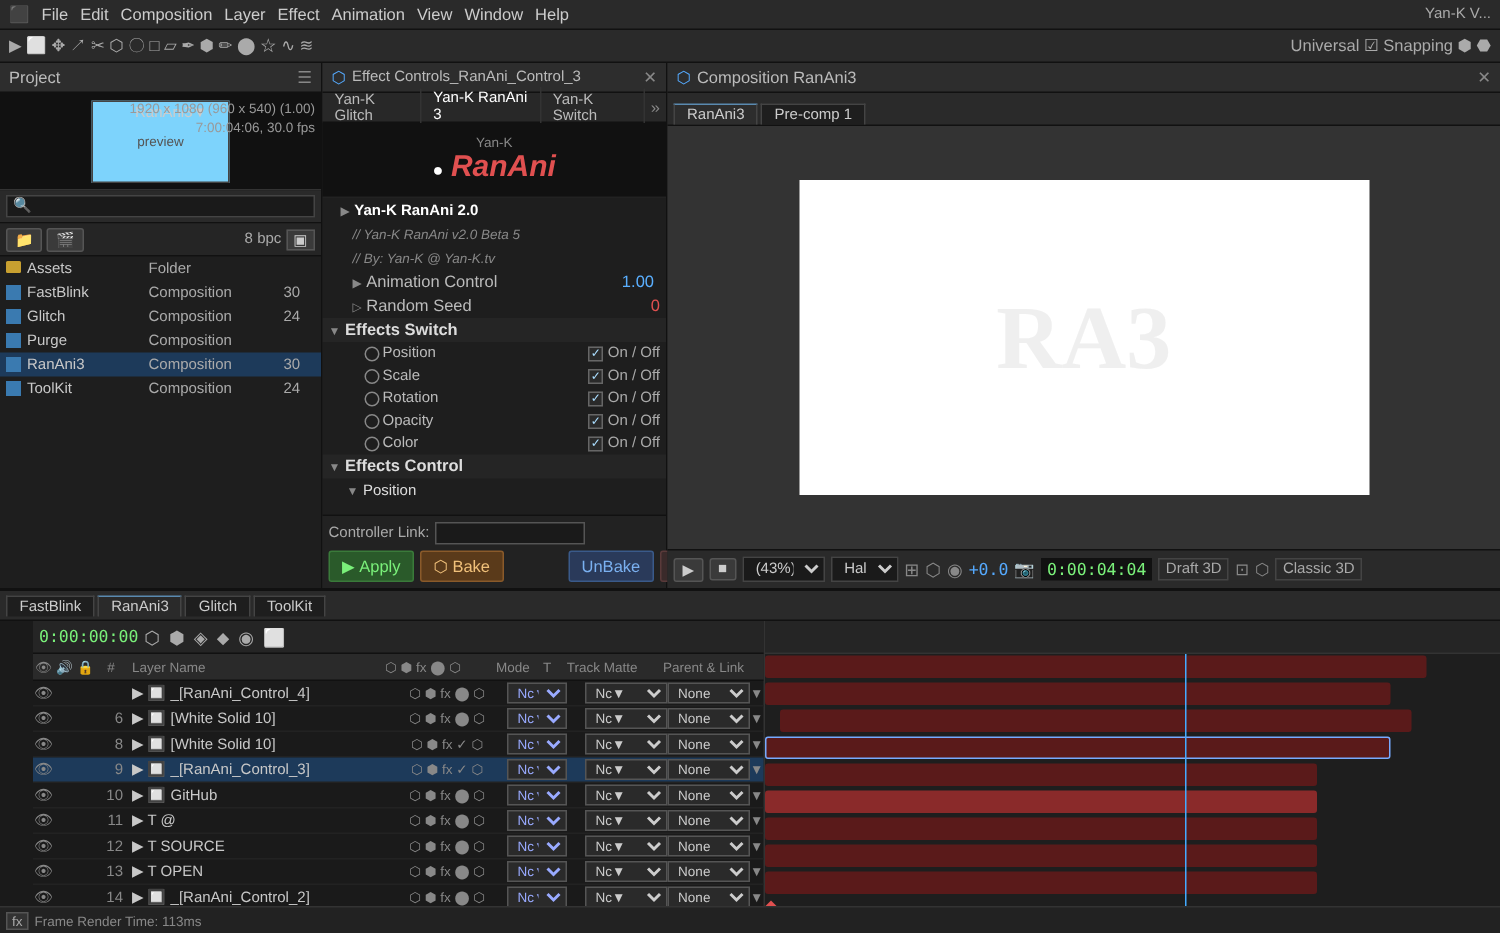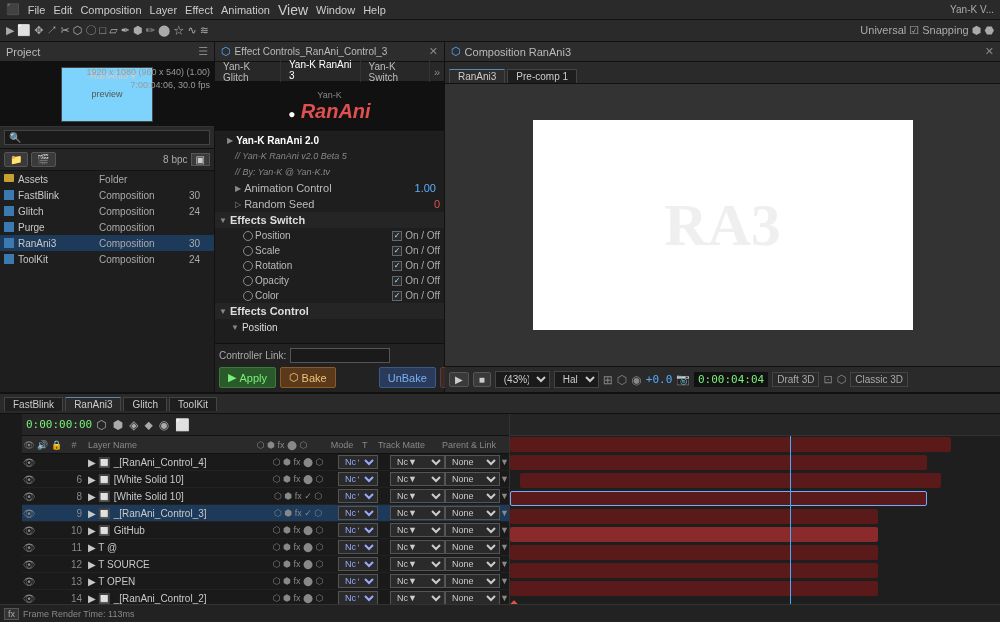--- a/index.html
+++ b/index.html
@@ -478,21 +478,21 @@
       border-bottom: 1px solid #111;
       flex-shrink: 0;
     }
     .spt { 
       padding: 2px 8px; 
       font-size: 10px; 
       color: #bbb; 
       cursor: pointer; 
       border-right: 1px solid #333;
     }
-    .spt.active { color: #fff; border-bottom: 3px solid #5eead4; }
+    .spt.active { color: #fff; border-bottom: 1px solid #5eead4; }
 
     
     .mini-preview {
       height: 50px;
       background: #111;
       display: flex;
       align-items: center;
       justify-content: center;
       border-bottom: 1px solid #222;
       flex-shrink: 0;
@@ -528,21 +528,21 @@
 
 <div class="top-bar">
   <div class="top-bar-left">
     <span>⬛</span>
     <span style="color:#ccc;font-size:11px;cursor:pointer">File</span>
     <span style="color:#ccc;font-size:11px;cursor:pointer">Edit</span>
     <span style="color:#ccc;font-size:11px;cursor:pointer">Composition</span>
     <span style="color:#ccc;font-size:11px;cursor:pointer">Layer</span>
     <span style="color:#ccc;font-size:11px;cursor:pointer">Effect</span>
     <span style="color:#ccc;font-size:11px;cursor:pointer">Animation</span>
-    <span style="color:#ccc;font-size:14px;cursor:pointer">View</span>
+    <span style="color:#ccc;font-size:11px;cursor:pointer">View</span>
     <span style="color:#ccc;font-size:11px;cursor:pointer">Window</span>
     <span style="color:#ccc;font-size:11px;cursor:pointer">Help</span>
   </div>
   <div class="top-bar-right">Yan-K V...</div>
 </div>
 
 <div style="height:22px;background:#2a2a2a;border-bottom:1px solid #111;display:flex;align-items:center;padding:0 6px;gap:6px;flex-shrink:0;">
   <span style="color:#aaa;font-size:11px;">▶ ⬜ ✥ ↗ ✂ ⬡ 〇 □ ▱ ✒ ⬢ ✏ ⬤ ☆ ∿ ≋</span>
   <span style="flex:1"></span>
   <span style="color:#aaa;font-size:11px;">Universal  ☑ Snapping ⬢ ⬣</span>

